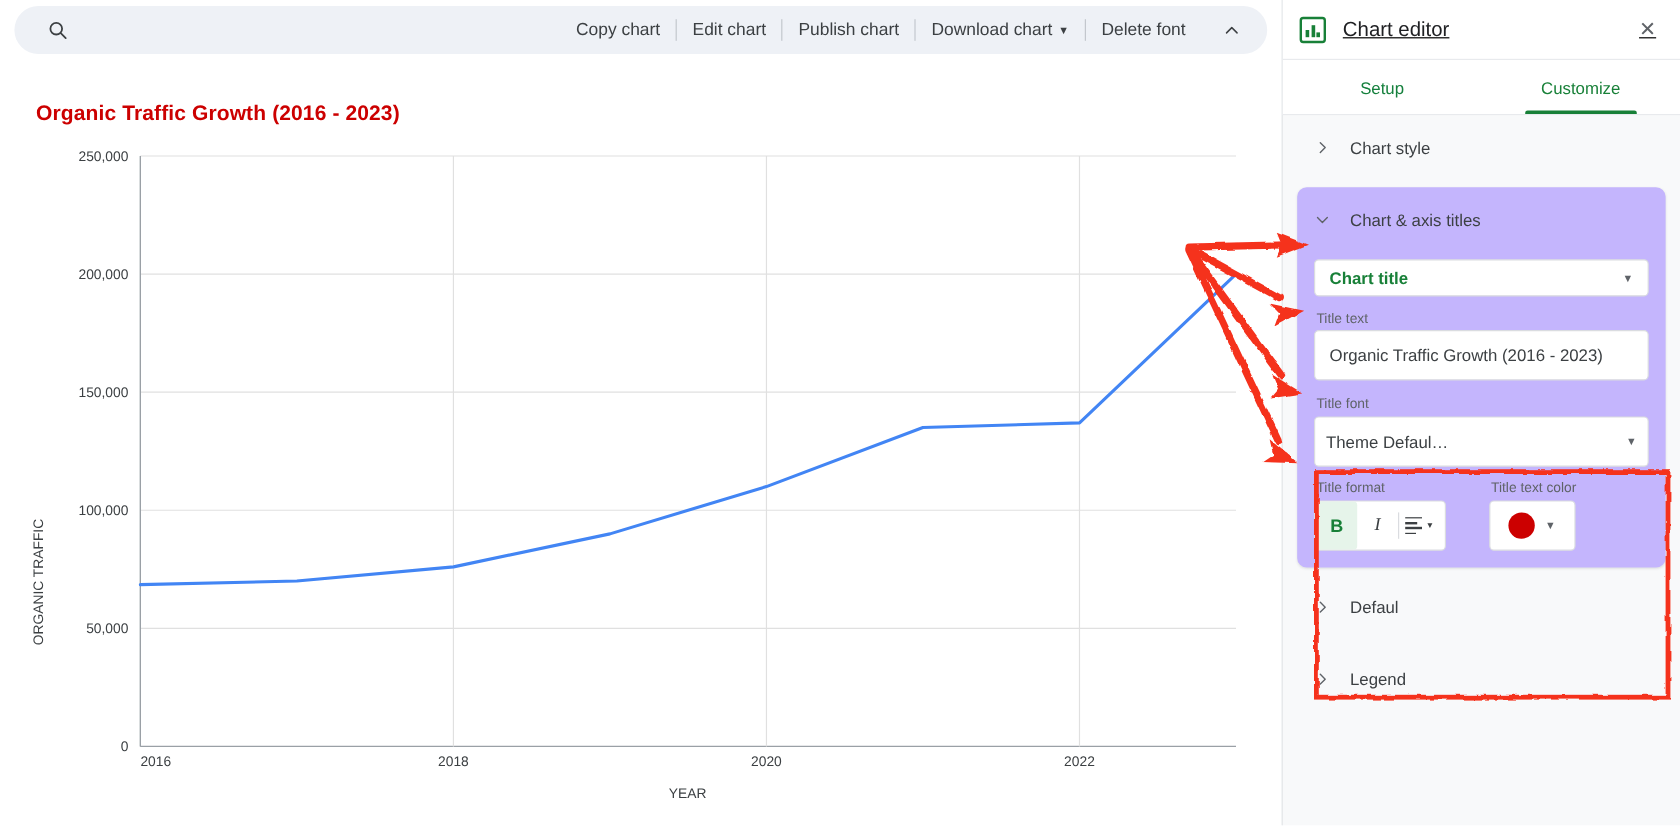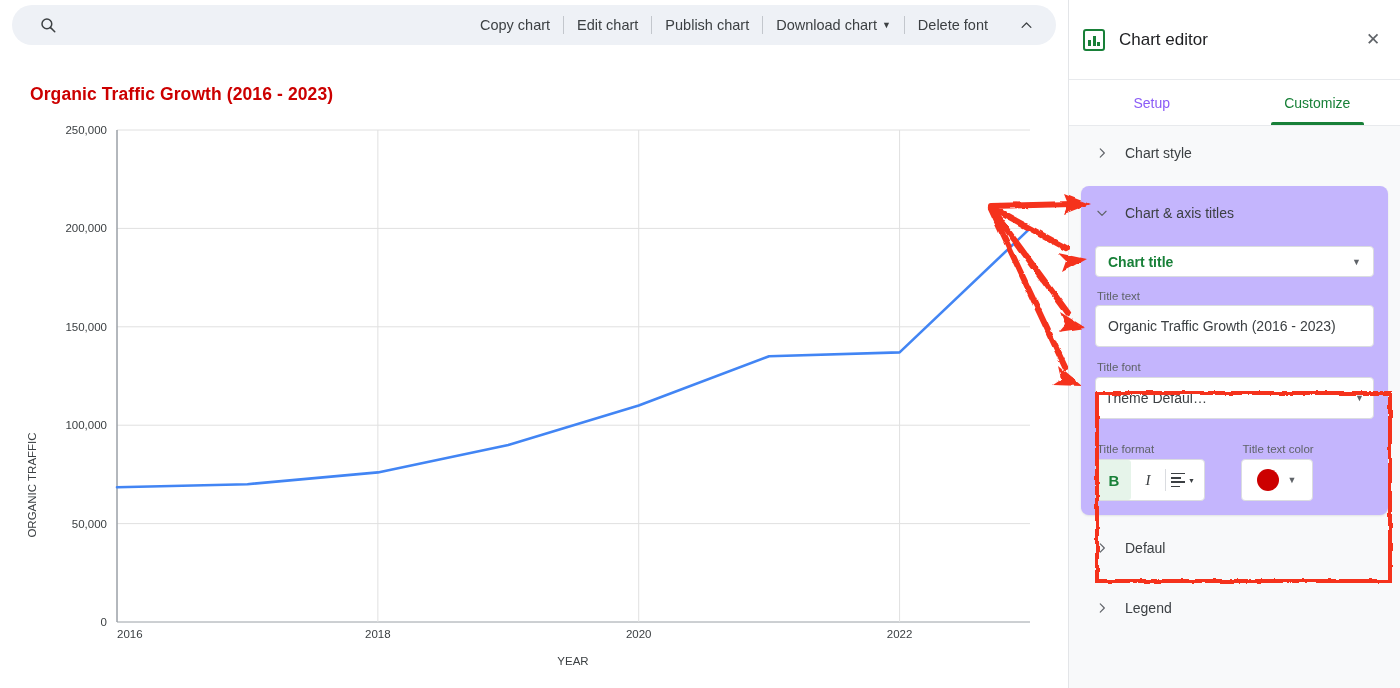--- a/index.html
+++ b/index.html
@@ -60,24 +60,25 @@
 
   
   .editor {
     width: 332px; height: 688px;
     background: #f8f9fa;
     border-left: 1px solid #e3e5e8;
     flex: 0 0 332px;
     position: relative;
   }
   .ed-header {
-    height: 80px; background: #ffffff;
+    height: 50px; background: #ffffff;
     display: flex; align-items: center;
     padding: 0 14px 0 14px;
     border-bottom: 1px solid #e8eaed;
+    text-decoration: underline;
   }
   .ed-logo {
     width: 22px; height: 22px; flex: 0 0 22px;
     border: 2px solid #188038; border-radius: 3px;
     display: flex; align-items: flex-end; justify-content: center;
     gap: 1.5px; padding-bottom: 3px;
   }
   .ed-logo i { display: block; width: 3px; background: #188038; }
   .ed-logo i:nth-child(1) { height: 6px; }
   .ed-logo i:nth-child(2) { height: 10px; }
@@ -89,21 +90,21 @@
     width: 26px; height: 26px; display: flex;
     align-items: center; justify-content: center;
     color: #5f6368; font-size: 17px; cursor: pointer;
   }
   .ed-tabs {
     height: 46px; background: #ffffff;
     display: flex; border-bottom: 1px solid #e8eaed;
   }
   .ed-tab {
     flex: 1; display: flex; align-items: center; justify-content: center;
-    font-size: 14px; color: #8b5cf6; cursor: pointer; position: relative;
+    font-size: 14px; color: #15803d; cursor: pointer; position: relative;
   }
   .ed-tab.active { color: #188038; font-weight: normal; }
   .ed-tab.active::after {
     content: ""; position: absolute; left: 22%; right: 22%; bottom: 0;
     height: 3px; background: #188038; border-radius: 2px 2px 0 0;
   }
 
   .ed-body { position: relative; }
 
   .ed-section {
@@ -323,21 +324,21 @@
           <div class="grid2" style="margin-top:14px; gap:12px;">
             <div>
               <div class="mini-label">Title font</div>
               <div class="mini-select">
                 <span class="sel-val">Theme Defaul…</span>
                 <span class="sel-arrow">▼</span>
               </div>
             </div>
           </div>
 
-          <div class="grid2" style="margin-top:24px; gap:12px;">
+          <div class="grid2" style="margin-top:12px; gap:12px;">
             <div>
               <div class="mini-label">Title format</div>
               <div class="fmt-group">
                 <div class="fmt-btn bold-on">B</div>
                 <div class="fmt-btn" style="font-style:italic;font-family:'Liberation Serif',serif;">I</div>
                 <div class="fmt-div"></div>
                 <div class="fmt-btn fmt-align">
                   <span class="align-lines">
                     <span></span>
                       <span></span>

